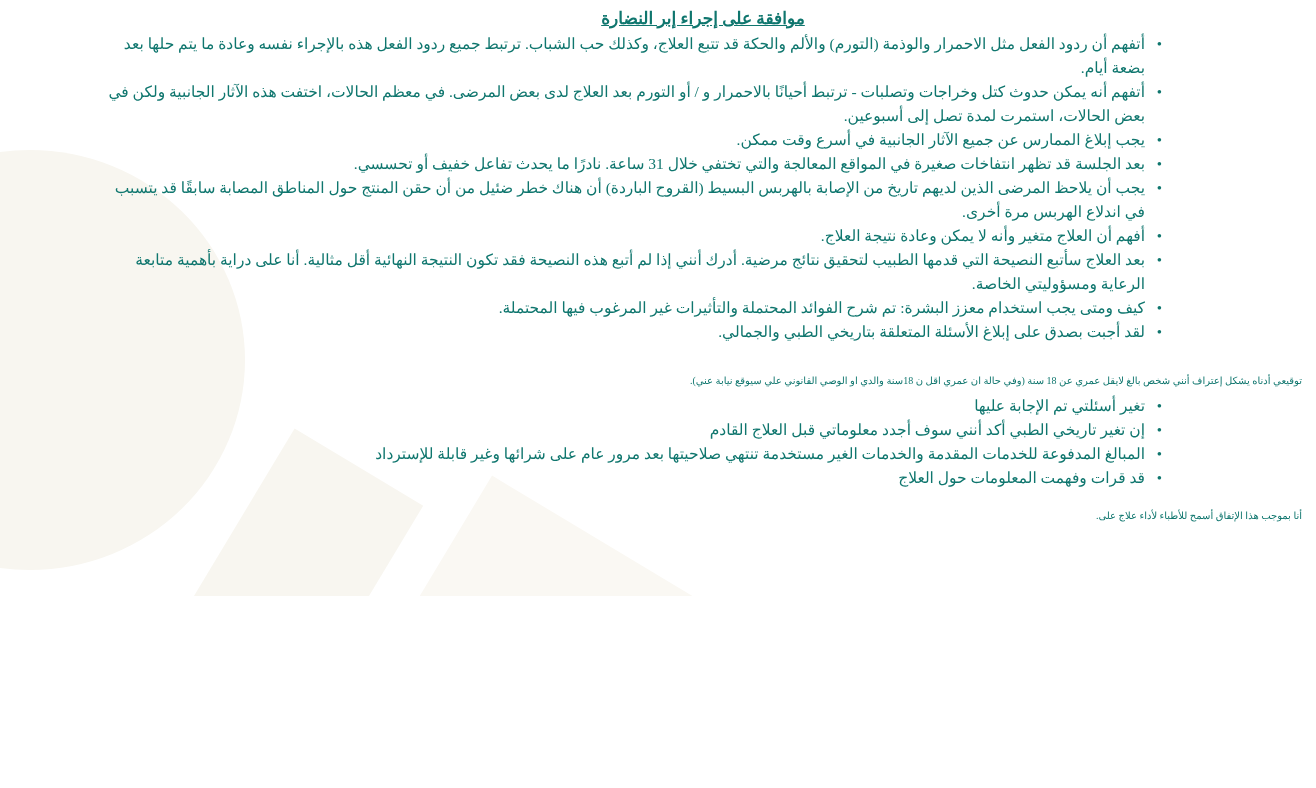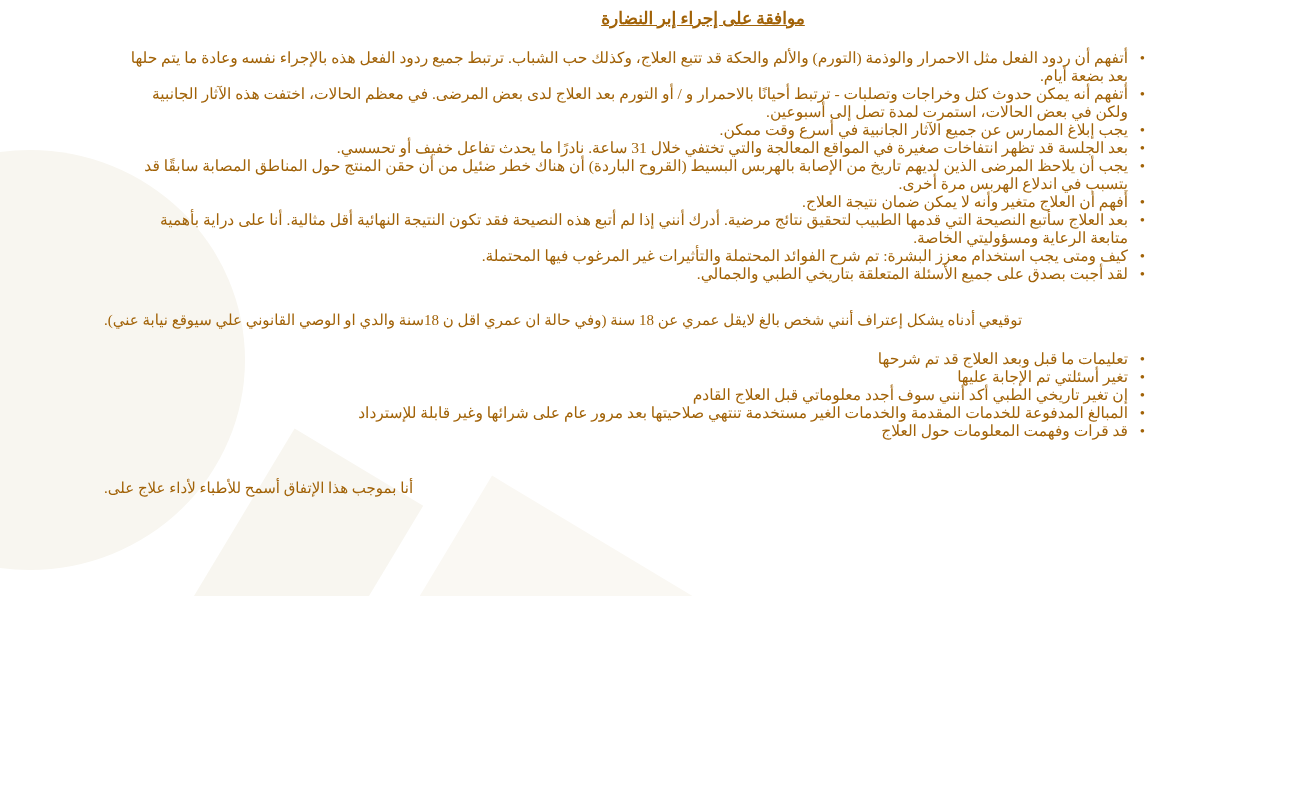--- a/index.html
+++ b/index.html
@@ -8,21 +8,21 @@
     background: #ffffff;
   }
   .page {
     position: relative;
     width: 1316px;
     height: 596px;
     background: #ffffff;
     overflow: hidden;
     direction: rtl;
     font-family: "Liberation Serif", "DejaVu Serif", serif;
-    color: #a16207;
+    color: #0f766e;
     box-sizing: border-box;
     padding: 6px 14px 0 104px;
   }
   
   .wm { position: absolute; z-index: 0; }
   .wm-circle {
     left: -185px; top: 150px;
     width: 430px; height: 420px;
     border-radius: 50%;
     background: #f8f6f0;
@@ -44,73 +44,72 @@
   .doc-title {
     margin: 0;
     font-size: 17px;
     font-weight: bold;
     text-align: center;
     text-decoration: underline;
     line-height: 26px;
   }
 
   ul.doc-list {
-    margin: 17px;
+    margin: 0;
     padding: 0 157px 0 0;
     list-style: none;
     font-size: 15.5px;
-    line-height: 18px;
+    line-height: 24px;
     text-align: right;
   }
   ul.doc-list li { position: relative; }
   ul.doc-list li::before {
     content: "\2022";
     position: absolute;
     right: -17px;
     top: 0;
     font-size: 15px;
   }
   .list-consent { margin-top: 36px; }
   .list-ack { margin-top: 3px; }
 
   .doc-paragraph {
     margin: 24px 0 0 0;
-    font-size: 15px;
+    font-size: 10px;
     line-height: 26px;
-    text-align: left;
+    text-align: right;
   }
-  .closing { margin-top: 35px; }
+  .closing { margin-top: 13px; }
 </style>
 </head>
 <body>
 
 <div class="page">
   <div class="wm wm-circle"></div>
   <div class="wm wm-band-a"></div>
   <div class="wm wm-band-b"></div>
 
   <div class="content">
     <h1 class="doc-title">موافقة على إجراء إبر النضارة</h1>
 
     <ul class="doc-list list-consent">
       <li>أتفهم أن ردود الفعل مثل الاحمرار والوذمة (التورم) والألم والحكة قد تتبع العلاج، وكذلك حب الشباب. ترتبط جميع ردود الفعل هذه بالإجراء نفسه وعادة ما يتم حلها بعد بضعة أيام.</li>
       <li>أتفهم أنه يمكن حدوث كتل وخراجات وتصلبات - ترتبط أحيانًا بالاحمرار و / أو التورم بعد العلاج لدى بعض المرضى. في معظم الحالات، اختفت هذه الآثار الجانبية  ولكن في بعض الحالات، استمرت لمدة تصل إلى أسبوعين.</li>
       <li>يجب إبلاغ الممارس عن جميع الآثار الجانبية في أسرع وقت ممكن.</li>
       <li>بعد الجلسة  قد تظهر انتفاخات صغيرة في المواقع المعالجة والتي تختفي خلال 31 ساعة. نادرًا ما يحدث تفاعل خفيف أو تحسسي.</li>
       <li>يجب أن يلاحظ المرضى الذين لديهم تاريخ من الإصابة بالهربس البسيط (القروح الباردة) أن هناك خطر ضئيل من أن حقن المنتج حول المناطق المصابة سابقًا قد يتسبب في اندلاع الهربس مرة أخرى.</li>
-      <li>أفهم أن العلاج متغير وأنه لا يمكن ضمان نتيجة العلاج.</li>
+      <li>أفهم أن العلاج متغير وأنه لا يمكن وعادة نتيجة العلاج.</li>
       <li>بعد العلاج سأتبع النصيحة التي قدمها الطبيب لتحقيق نتائج مرضية. أدرك أنني إذا لم أتبع هذه النصيحة  فقد تكون النتيجة النهائية أقل مثالية. أنا على دراية بأهمية متابعة الرعاية ومسؤوليتي الخاصة.</li>
       <li>كيف ومتى يجب استخدام معزز البشرة: تم شرح الفوائد المحتملة والتأثيرات غير المرغوب فيها المحتملة.</li>
-      <li>لقد أجبت بصدق على جميع الأسئلة المتعلقة بتاريخي الطبي والجمالي.</li>
+      <li>لقد أجبت بصدق على إبلاغ الأسئلة المتعلقة بتاريخي الطبي والجمالي.</li>
     </ul>
 
     <p class="doc-paragraph">توقيعي أدناه يشكل إعتراف أنني شخص بالغ لايقل عمري عن 18 سنة (وفي حالة ان عمري اقل ن 18سنة والدي او الوصي القانوني علي سيوقع نيابة عني).</p>
 
     <ul class="doc-list list-ack">
-      <li>تعليمات ما قبل وبعد العلاج قد تم شرحها</li>
       <li>تغير أسئلتي تم الإجابة عليها</li>
       <li>إن تغير تاريخي الطبي أكد أنني سوف أجدد معلوماتي قبل العلاج القادم</li>
       <li>المبالغ المدفوعة للخدمات المقدمة والخدمات الغير مستخدمة تنتهي صلاحيتها بعد مرور  عام على شرائها وغير قابلة للإسترداد</li>
       <li>قد قرات وفهمت المعلومات حول العلاج</li>
     </ul>
 
     <p class="doc-paragraph closing">أنا بموجب هذا الإتفاق أسمح للأطباء لأداء علاج على.</p>
   </div>
 </div>
 

